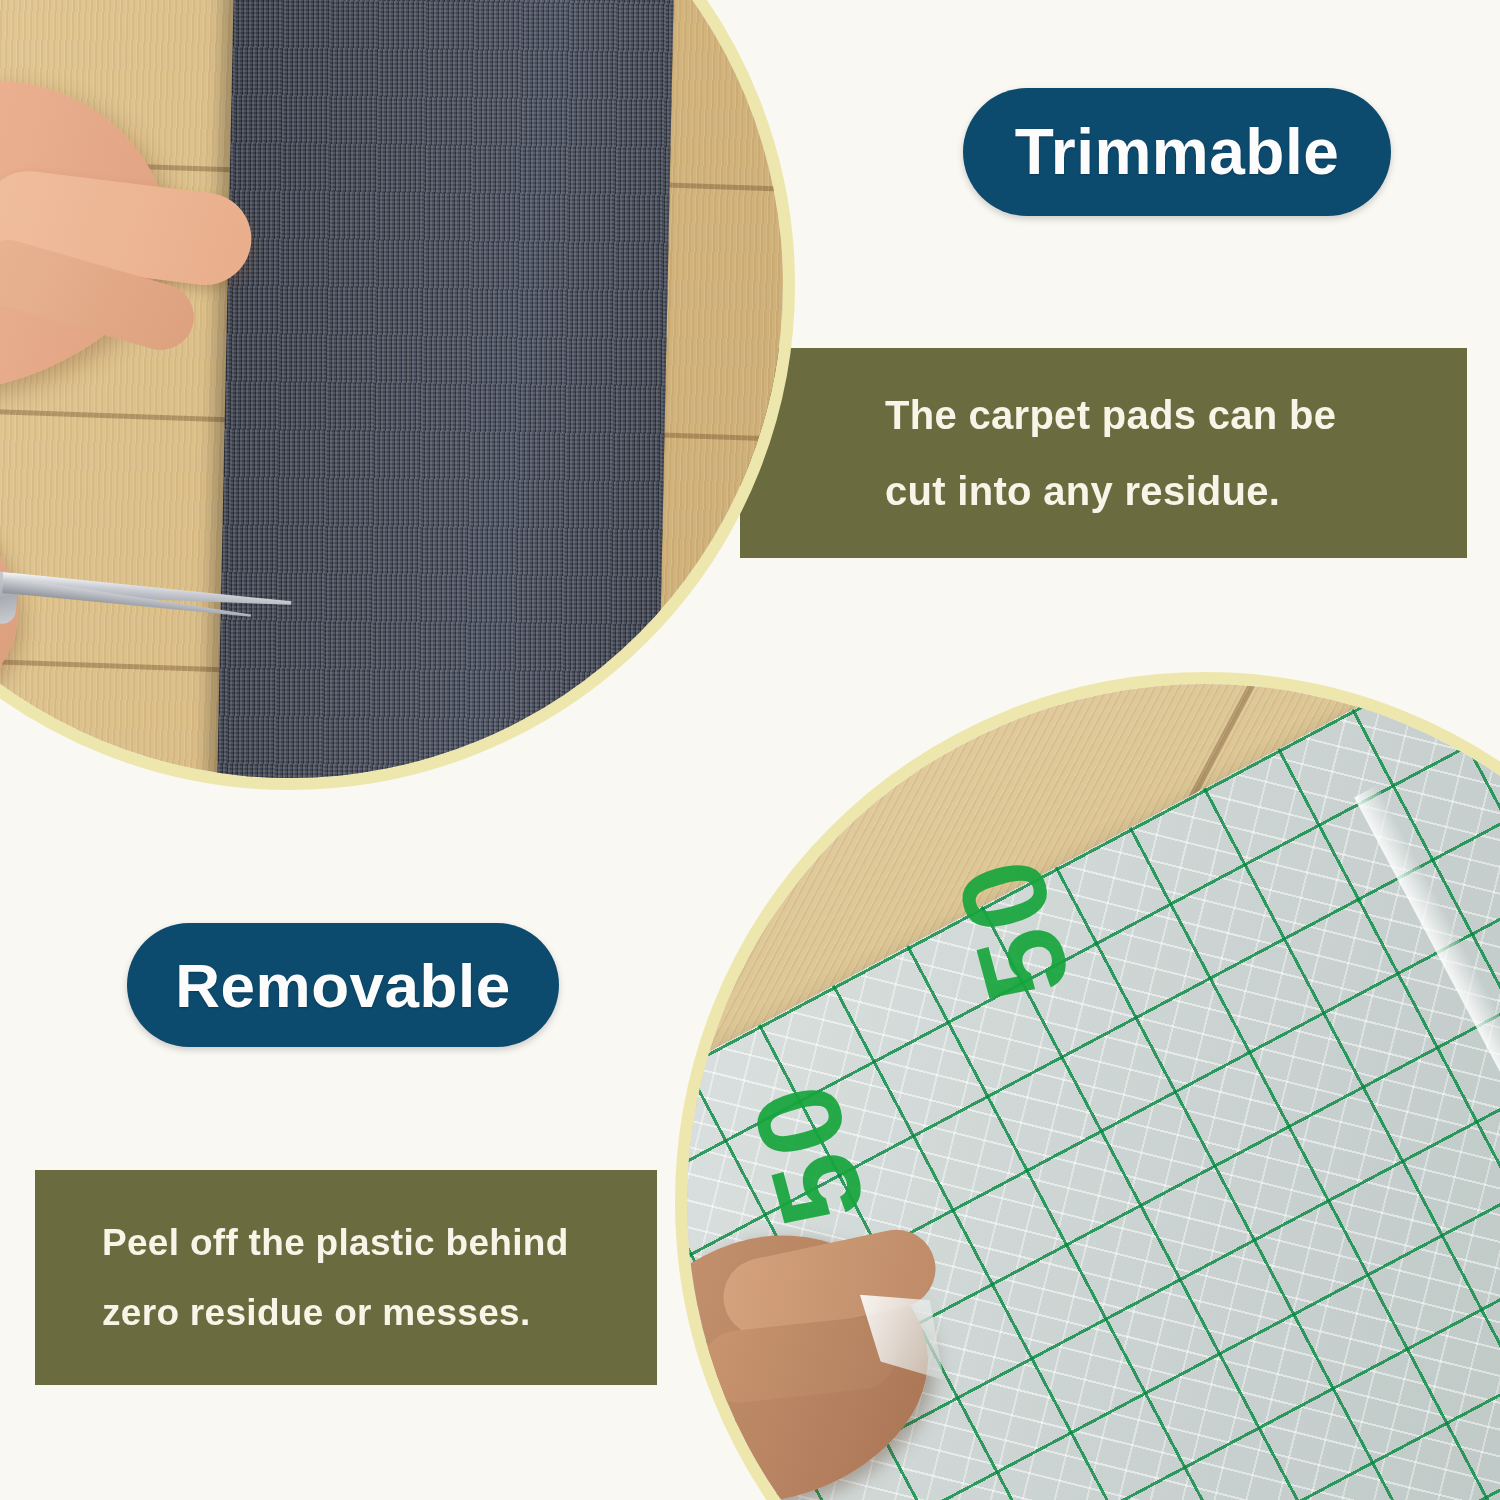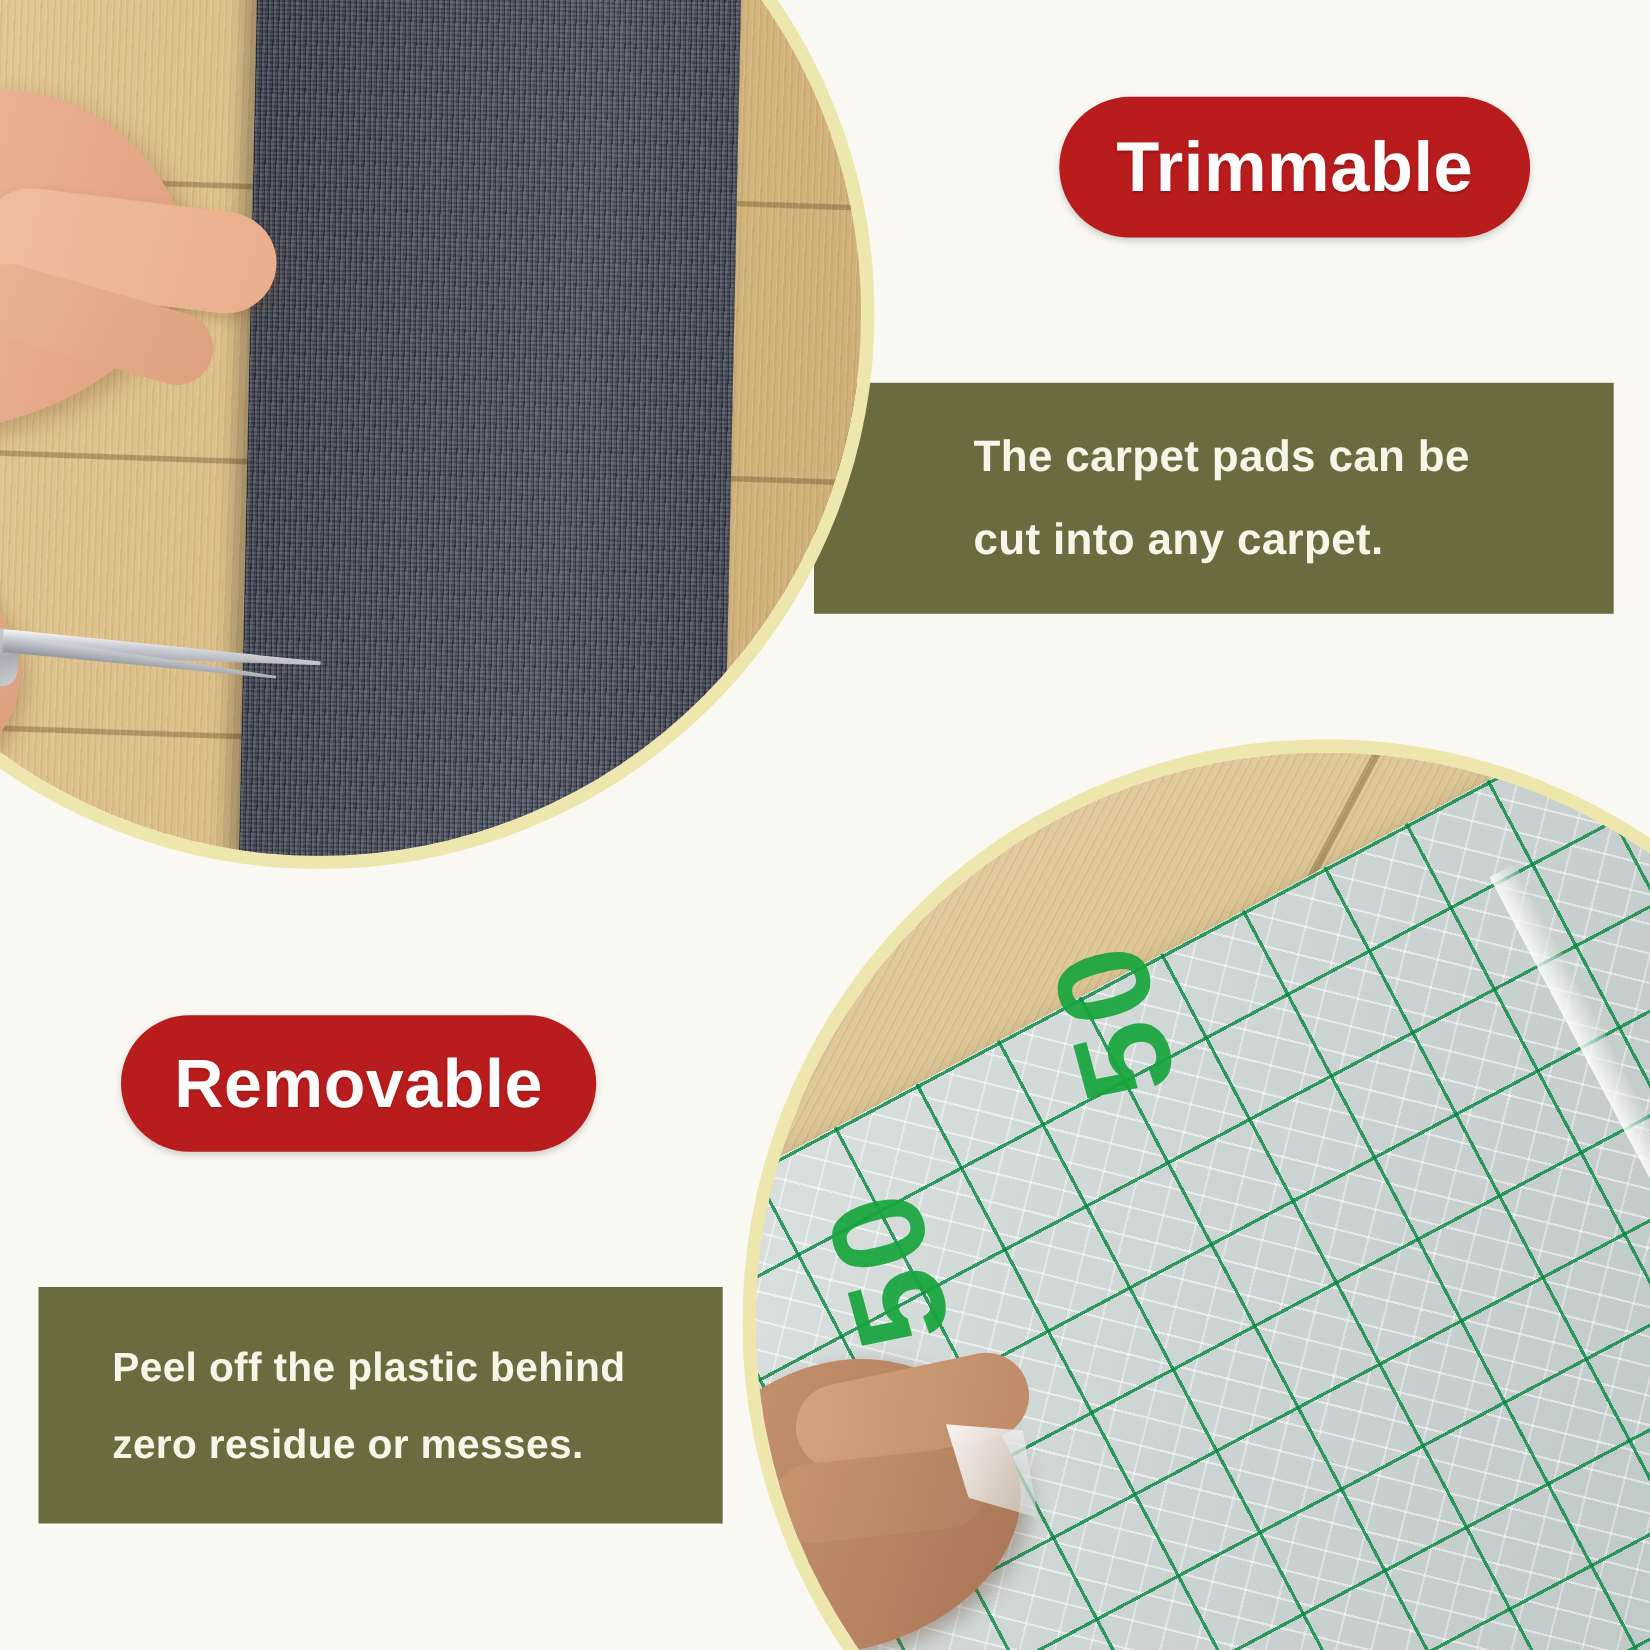--- a/index.html
+++ b/index.html
@@ -33,34 +33,34 @@
   #panel-top .line{ font-size:40px; line-height:76px; }
   #panel-bottom{
     left:35px; top:1170px; width:622px; height:215px;
     padding-left:67px;
   }
   #panel-bottom .line{ font-size:37px; line-height:70px; }
 
   
   .badge{
     position:absolute;
-    background:#b91c1c;
+    background:#0c4a6e;
     border-radius:999px;
     display:flex; align-items:center; justify-content:center;
     box-shadow:0 3px 7px rgba(0,0,0,.18);
   }
   .badge span{
     color:#FCFCFC;
     font-weight:bold;
     letter-spacing:.5px;
     text-shadow:0 1px 2px rgba(0,0,0,.22);
   }
   #badge-trimmable{ left:963px; top:88px; width:428px; height:128px; }
   #badge-trimmable span{ font-size:64px; }
-  #badge-removable{ left:110px; top:923px; width:432px; height:124px; }
+  #badge-removable{ left:127px; top:923px; width:432px; height:124px; }
   #badge-removable span{ font-size:62px; }
 
   
   .photo-circle{
     position:absolute;
     border-radius:50%;
     border:12px solid #EDE7AE;
     overflow:hidden;
   }
   #photo-trim{ left:-215px; top:-220px; width:1010px; height:1010px; }
@@ -221,21 +221,21 @@
     clip-path:polygon(12% 0,100% 30%,72% 100%,0 62%);
   }
 </style>
 </head>
 <body>
 
 <div class="stage">
 
   <div class="olive-panel" id="panel-top">
     <div class="line">The carpet pads can be</div>
-    <div class="line">cut into any carpet.</div>
+    <div class="line">cut into any residue.</div>
   </div>
 
   <div class="olive-panel" id="panel-bottom">
     <div class="line">Peel off the plastic behind</div>
     <div class="line">zero residue or messes.</div>
   </div>
 
   <div class="photo-circle" id="photo-trim">
     <div class="inner">
       <div class="wood-a"></div>

